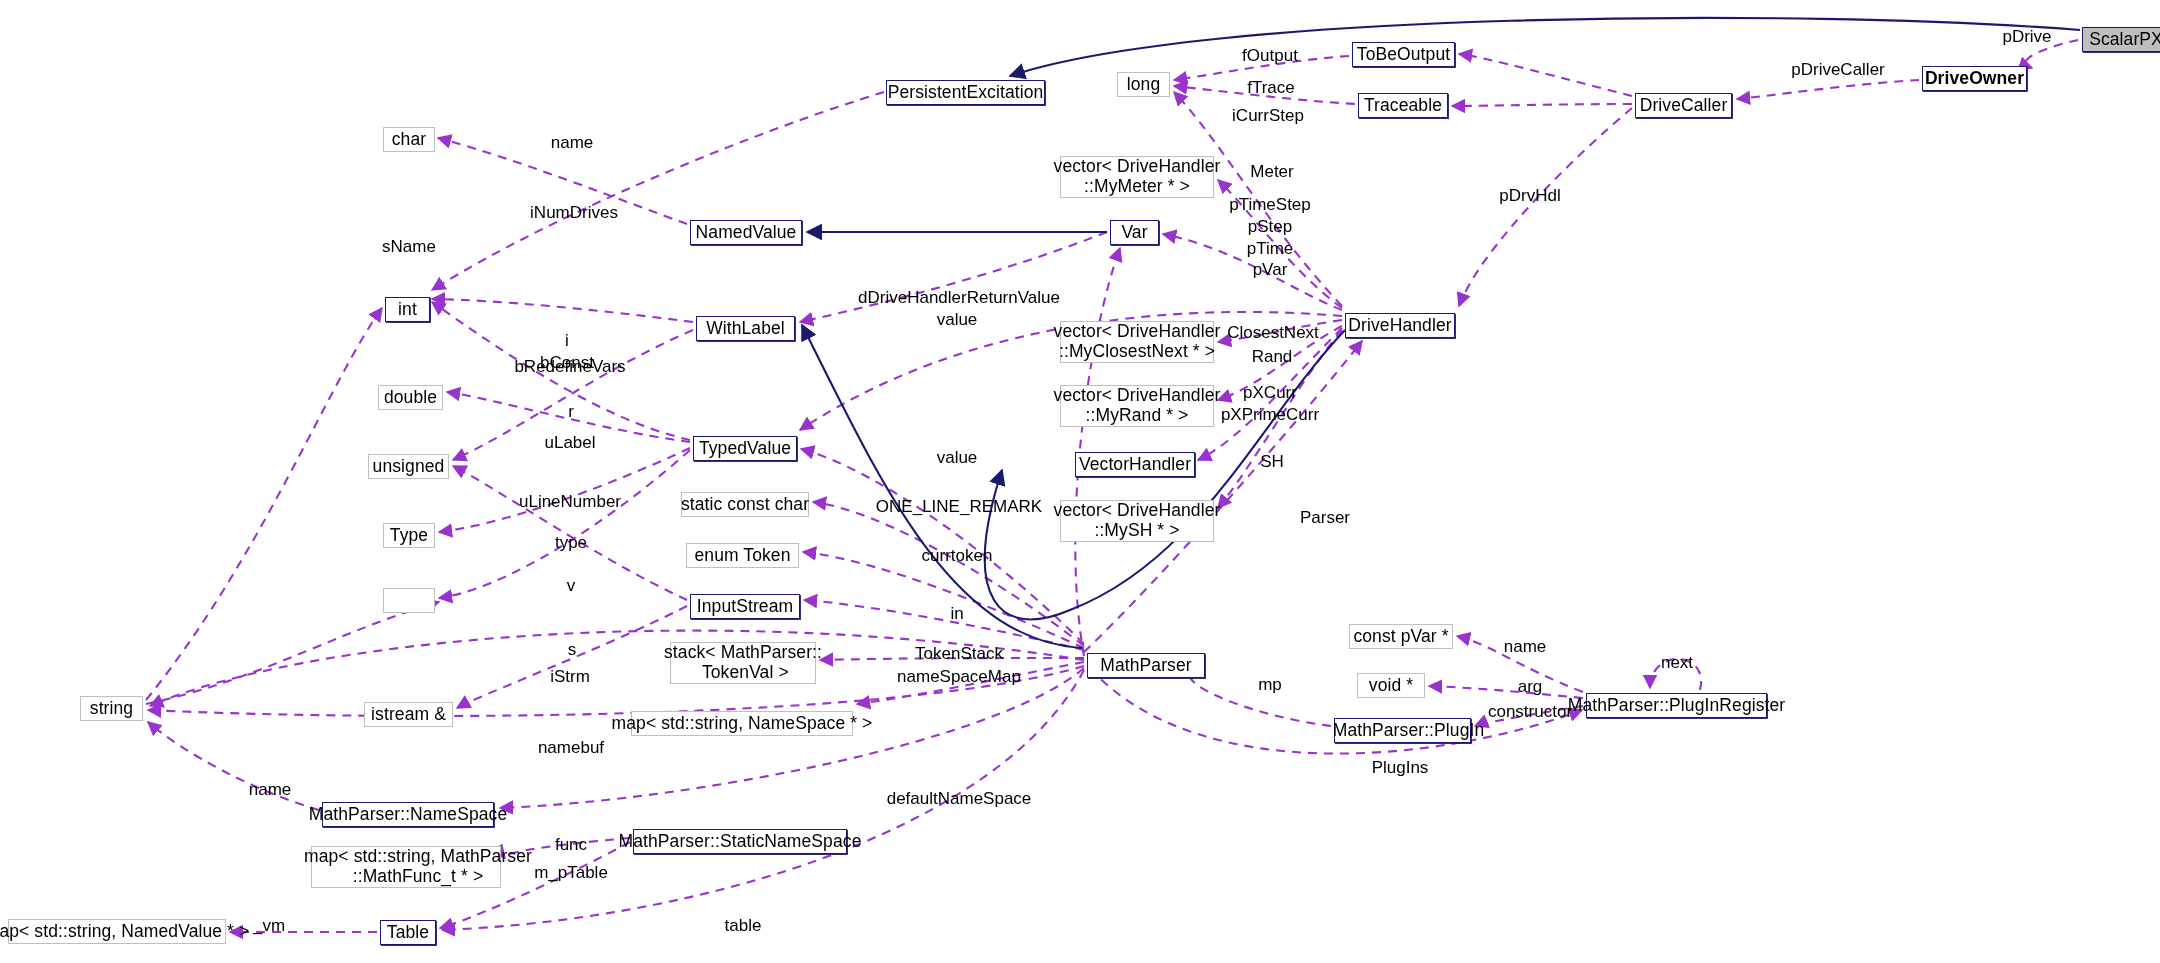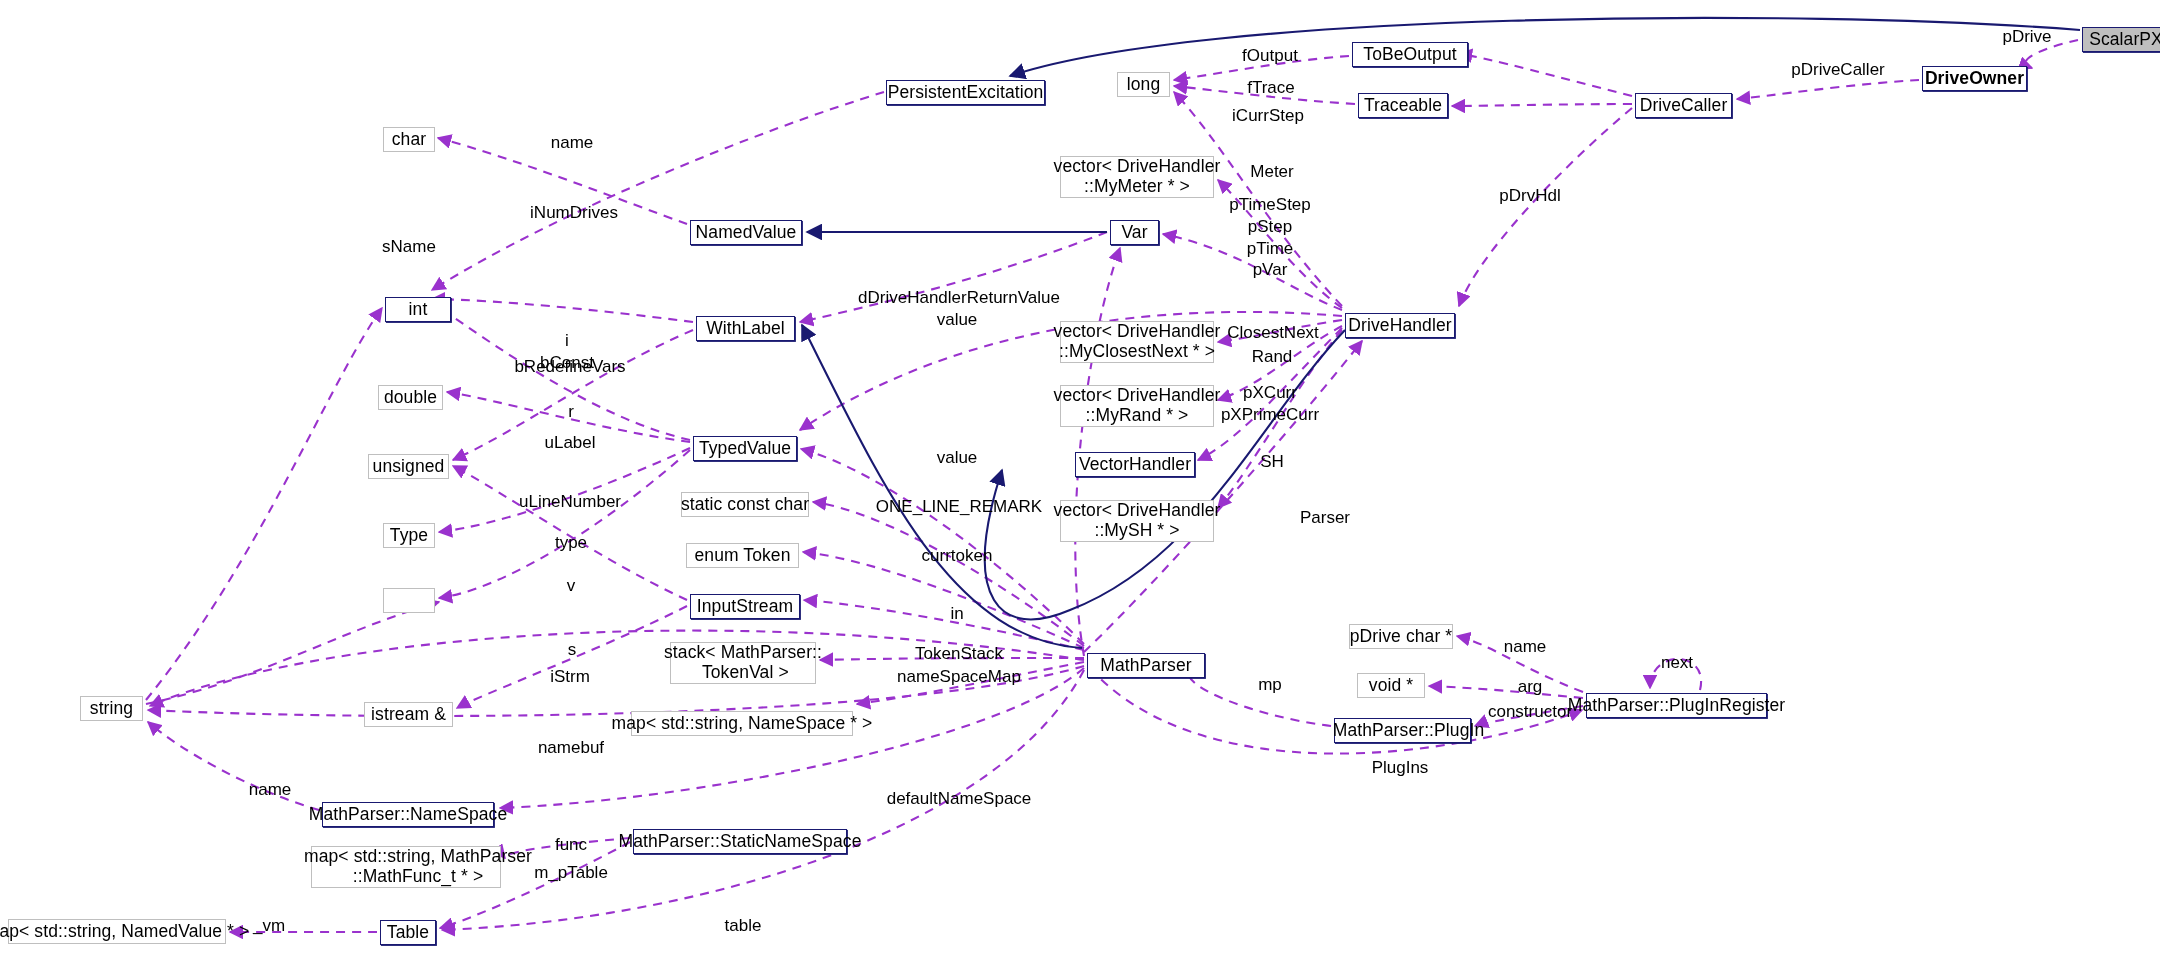--- a/index.html
+++ b/index.html
@@ -190,49 +190,49 @@
 
       <path d="M 1082 648 C 950 640 880 480 802 325"></path>
 
       <path d="M 1345 330 C 1260 420 1200 560 1070 610 C 1000 640 960 600 1002 470"></path>
     </g>
   </svg>
 
   <div id="nodes-layer">
       <div class="node focus" style="left: 2082px; top: 27px; width: 88px; height: 25px;">ScalarPX</div>
       <div class="node cls" style="left: 1922px; top: 66px; width: 105px; height: 25px; font-weight: bold;">DriveOwner</div>
-      <div class="node cls" style="left: 1352px; top: 42px; width: 116px; height: 25px;">ToBeOutput</div>
+      <div class="node cls" style="left: 1352px; top: 42px; width: 103px; height: 25px;">ToBeOutput</div>
       <div class="node cls" style="left: 1358px; top: 93px; width: 90px; height: 25px;">Traceable</div>
       <div class="node cls" style="left: 1635px; top: 93px; width: 97px; height: 25px;">DriveCaller</div>
       <div class="node typ" style="left: 1117px; top: 72px; width: 53px; height: 25px;">long</div>
       <div class="node cls" style="left: 886px; top: 80px; width: 159px; height: 25px;">PersistentExcitation</div>
       <div class="node typ" style="left: 383px; top: 127px; width: 52px; height: 25px;">char</div>
       <div class="node typ" style="left: 1060px; top: 156px; width: 154px; height: 42px;">vector&lt; DriveHandler
 ::MyMeter * &gt;</div>
       <div class="node cls" style="left: 690px; top: 220px; width: 112px; height: 25px;">NamedValue</div>
       <div class="node cls" style="left: 1110px; top: 220px; width: 49px; height: 25px;">Var</div>
-      <div class="node cls" style="left: 385px; top: 297px; width: 66px; height: 25px;">int</div>
+      <div class="node cls" style="left: 385px; top: 297px; width: 45px; height: 25px;">int</div>
       <div class="node cls" style="left: 696px; top: 316px; width: 99px; height: 25px;">WithLabel</div>
       <div class="node cls" style="left: 1345px; top: 313px; width: 110px; height: 25px;">DriveHandler</div>
       <div class="node typ" style="left: 1060px; top: 321px; width: 154px; height: 42px;">vector&lt; DriveHandler
 ::MyClosestNext * &gt;</div>
       <div class="node typ" style="left: 378px; top: 385px; width: 65px; height: 25px;">double</div>
       <div class="node typ" style="left: 1060px; top: 385px; width: 154px; height: 42px;">vector&lt; DriveHandler
 ::MyRand * &gt;</div>
       <div class="node typ" style="left: 368px; top: 454px; width: 81px; height: 25px;">unsigned</div>
       <div class="node cls" style="left: 693px; top: 436px; width: 104px; height: 25px;">TypedValue</div>
       <div class="node cls" style="left: 1075px; top: 452px; width: 120px; height: 25px;">VectorHandler</div>
       <div class="node typ" style="left: 681px; top: 492px; width: 128px; height: 25px;">static const char</div>
       <div class="node typ" style="left: 1060px; top: 500px; width: 154px; height: 42px;">vector&lt; DriveHandler
 ::MySH * &gt;</div>
       <div class="node typ" style="left: 383px; top: 523px; width: 52px; height: 25px;">Type</div>
       <div class="node typ" style="left: 686px; top: 543px; width: 113px; height: 25px;">enum Token</div>
       <div class="node typ" style="left: 383px; top: 588px; width: 52px; height: 25px;"></div>
       <div class="node cls" style="left: 690px; top: 594px; width: 110px; height: 25px;">InputStream</div>
-      <div class="node typ" style="left: 1349px; top: 624px; width: 104px; height: 25px;">pDrive char *</div>
+      <div class="node typ" style="left: 1349px; top: 624px; width: 104px; height: 25px;">const pVar *</div>
       <div class="node typ" style="left: 670px; top: 642px; width: 146px; height: 42px;">stack&lt; MathParser::
  TokenVal &gt;</div>
       <div class="node cls" style="left: 1087px; top: 653px; width: 118px; height: 25px;">MathParser</div>
       <div class="node cls" style="left: 1586px; top: 693px; width: 181px; height: 25px;">MathParser::PlugInRegister</div>
       <div class="node typ" style="left: 1357px; top: 673px; width: 68px; height: 25px;">void *</div>
       <div class="node typ" style="left: 364px; top: 702px; width: 89px; height: 25px;">istream &amp;</div>
       <div class="node cls" style="left: 1334px; top: 718px; width: 137px; height: 25px; padding-left: 12px;">MathParser::PlugIn</div>
       <div class="node typ" style="left: 631px; top: 711px; width: 222px; height: 25px;">map&lt; std::string, NameSpace * &gt;</div>
       <div class="node typ" style="left: 80px; top: 696px; width: 63px; height: 25px;">string</div>
       <div class="node cls" style="left: 322px; top: 802px; width: 172px; height: 25px;">MathParser::NameSpace</div>

